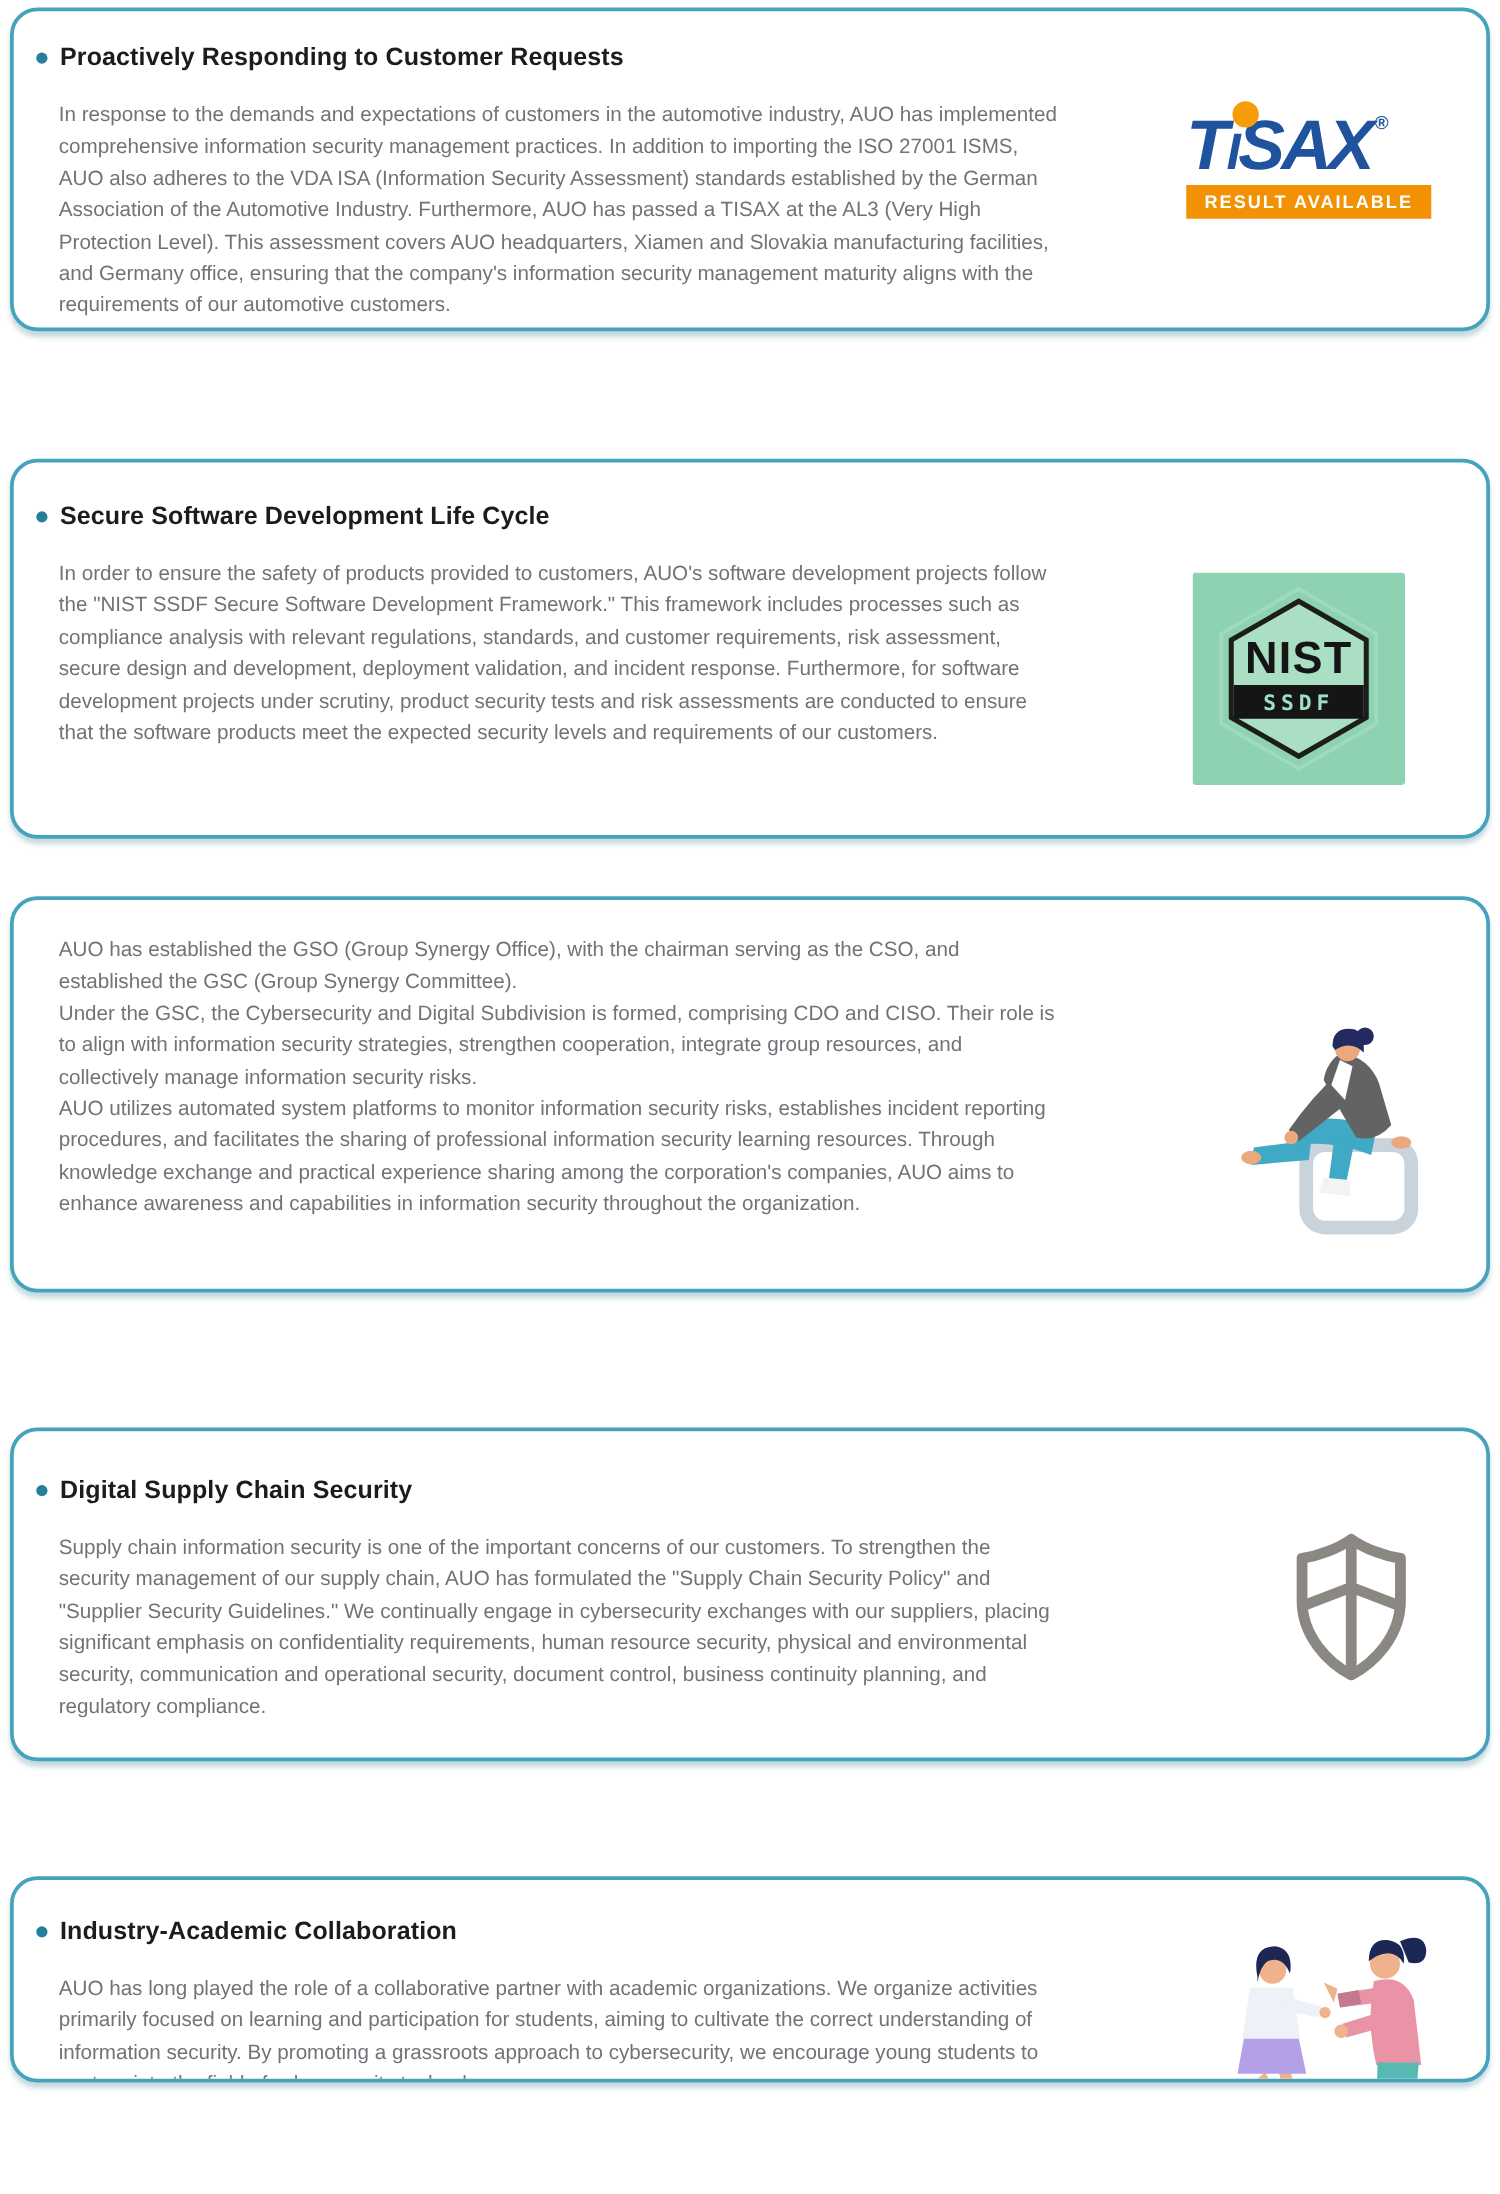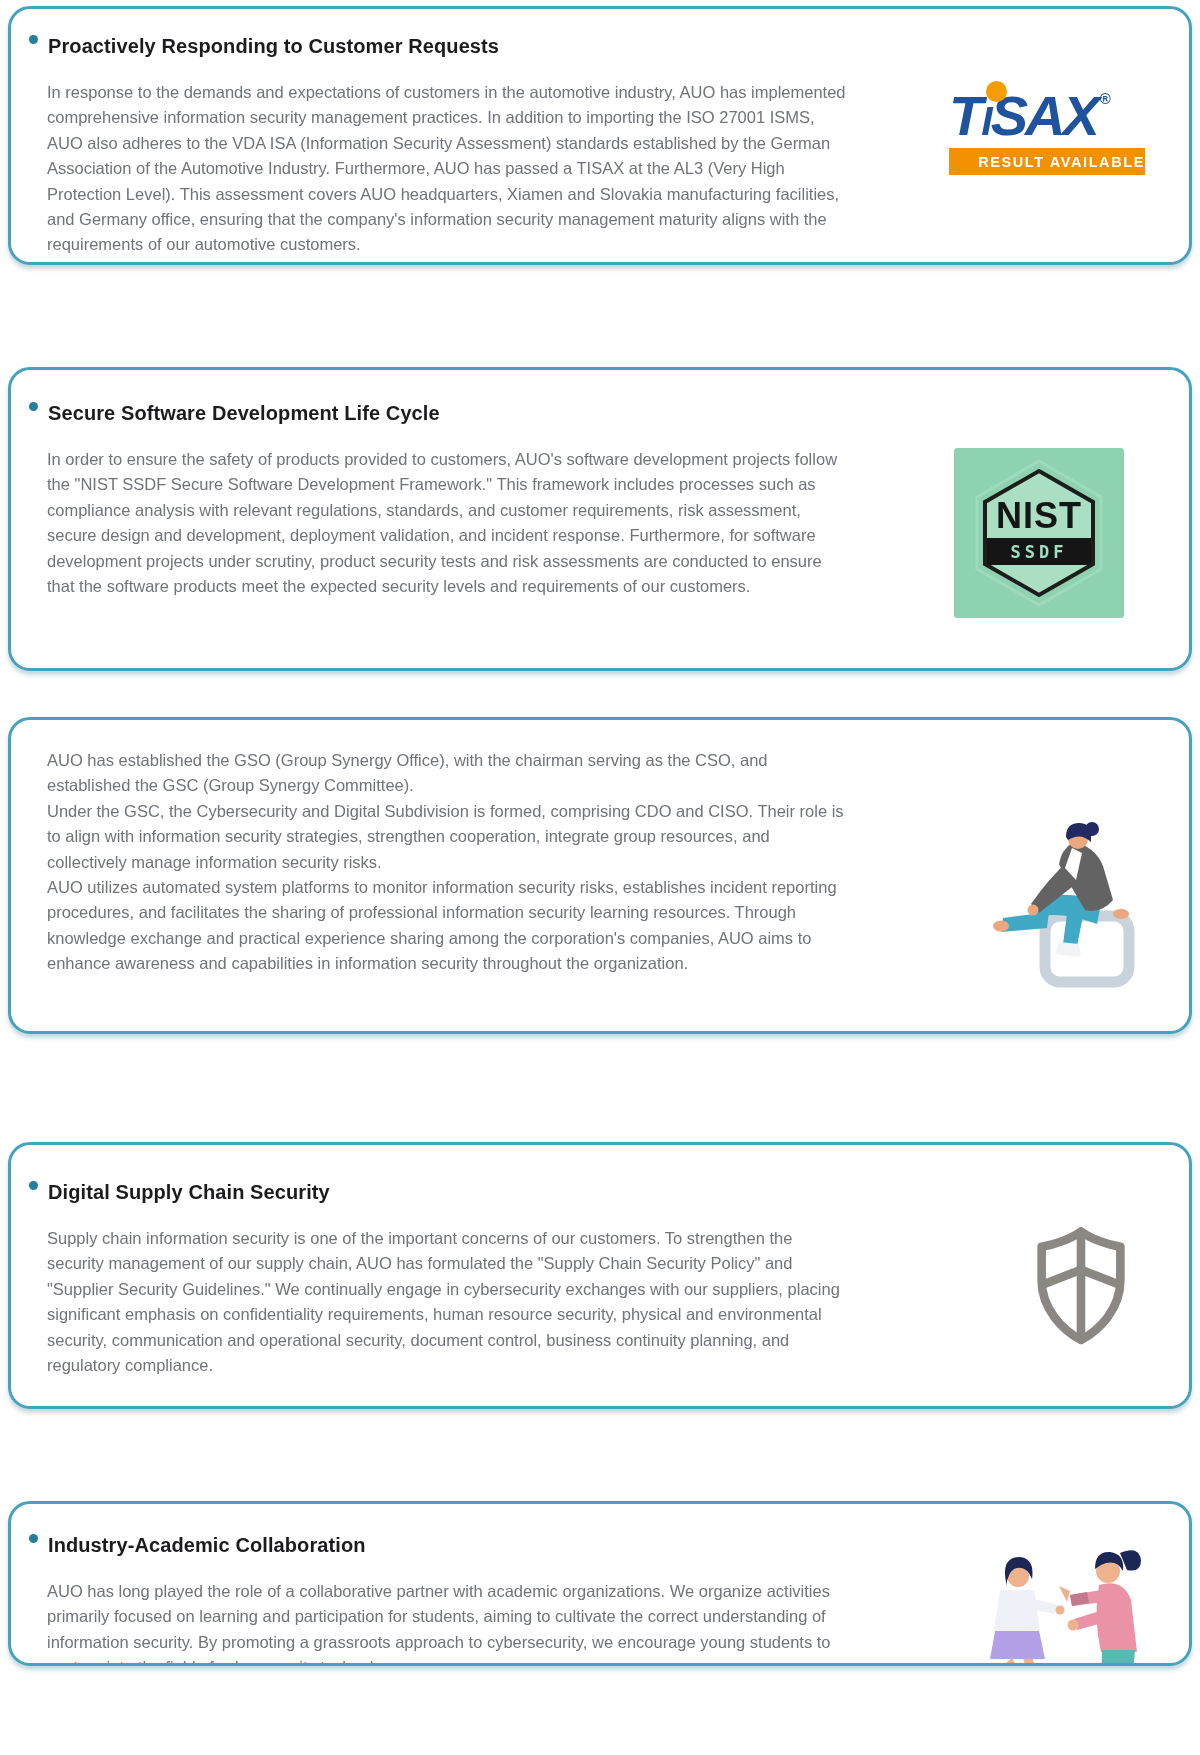--- a/index.html
+++ b/index.html
@@ -22,20 +22,21 @@
     overflow: hidden;
   }
   .card.c1 { height: 259px; margin-bottom: 102px; }
   .card.c2 { height: 304px; margin-bottom: 46px;  padding-top: 32px; }
   .card.c3 { height: 317px; margin-bottom: 108px; padding-top: 28px; }
   .card.c4 { height: 267px; margin-bottom: 92px;  padding-top: 36px; }
   .card.c5 { height: 165px; margin-bottom: 0;     padding-top: 30px; }
 
   .card-head {
     display: flex;
+    align-items: center;
     margin: 0 0 22px -18px;
   }
   .bullet {
     width: 9px; height: 9px;
     border-radius: 50%;
     background: #257e9d;
     margin-right: 10px;
     flex: 0 0 auto;
   }
   .card-title {
@@ -87,26 +88,26 @@
     margin-left: 3px;
     letter-spacing: 0;
   }
   .tisax-banner {
     margin-top: 9px;
     background: #f29104;
     color: #ffffff;
     font-size: 14.5px;
     font-weight: bold;
     letter-spacing: 1.6px;
-    text-align: right;
+    text-align: center;
     padding: 6px 0 5px;
   }
 
   
-  .nist { right: 37px; top: 78px; width: 198px; height: 170px; }
+  .nist { right: 37px; top: 88px; width: 198px; height: 170px; }
 
   
   .coalition-art { right: 50px; top: 100px; width: 150px; height: 170px; }
 
   
   .shield { right: 60px; top: 80px; width: 96px; height: 128px; }
 
   
   .collab-art { right: 22px; top: 36px; width: 185px; height: 195px; }
 </style>

